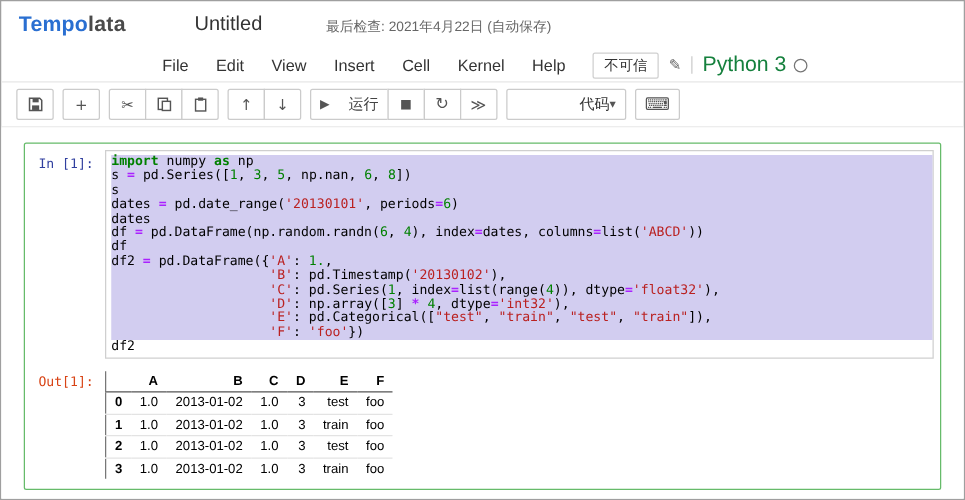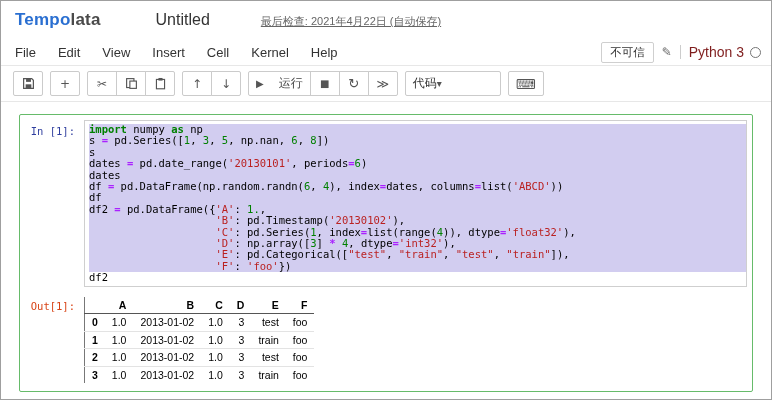--- a/index.html
+++ b/index.html
@@ -18,40 +18,40 @@
   .header {
     height: 38px;
     display: flex; align-items: center;
     padding-left: 14px;
     gap: 41px;
   }
   .logo { font-size: 17px; font-weight: bold; letter-spacing: 0.2px; cursor: pointer; }
   .logo-a { color: #2a6fd1; }
   .logo-b { color: #4a4a4a; }
   .nb-title { margin-left: 14px; font-size: 16px; color: #333; }
-  .checkpoint { margin-left: 10px; font-size: 11px; color: #666; padding-top: 3px; text-decoration: underline; }
+  .checkpoint { margin-left: 10px; font-size: 11px; color: #666; padding-top: 3px; }
 
   
   .menubar {
     height: 27px;
-    display: flex; align-items: center; justify-content: space-between;
+    display: flex; align-items: center; justify-content: center;
     border-bottom: 1px solid #e7e7e7;
     padding: 0 10px 0 14px;
   }
   .menus { display: flex; }
   .menu-item { font-size: 13px; color: #333; margin-right: 22px; cursor: pointer; }
   .menu-right { display: flex; align-items: center; }
   .trust-badge {
     font-size: 11.5px; color: #333;
     border: 1px solid #cfcfcf; border-radius: 2px;
     padding: 2px 8px; background: #fff; cursor: default;
   }
   .edit-ind { font-size: 12px; color: #666; margin-left: 8px; }
   .vsep { width: 1px; height: 14px; background: #ccc; margin: 0 8px; display:inline-block; }
-  .kernel-name { font-size: 14px; color: #7f1d1d; }
+  .kernel-name { font-size: 17px; color: #15803d; }
   .kernel-dot {
     width: 11px; height: 11px; border: 1px solid #757575; border-radius: 50%;
     display: inline-block; margin-left: 6px; background: #fff;
   }
 
   
   .toolbar {
     height: 36px;
     display: flex; align-items: center;
     padding-left: 12px;
@@ -69,21 +69,21 @@
   }
   .tgroup .tbtn + .tbtn { margin-left: -1px; }
   .tgroup .tbtn:first-child { border-radius: 2px 0 0 2px; }
   .tgroup .tbtn:last-child { border-radius: 0 2px 2px 0; }
   .tgroup .tbtn:only-child { border-radius: 2px; }
   .run-label { margin-left: 15px; font-size: 12px; color: #444; }
   .tselect {
     height: 25px; width: 96px;
     border: 1px solid #cbcbcb; border-radius: 2px;
     background: #fff; color: #333; font-size: 12px;
-    display: inline-flex; align-items: center; justify-content: flex-start;
+    display: inline-flex; align-items: center; justify-content: flex-end;
     padding: 0 7px; margin-right: 7px; cursor: pointer;
   }
   .tselect .caret { color: #555; font-size: 10px; }
   .icon-glyph { font-family: "DejaVu Sans", sans-serif; }
 
   
   .notebook { padding: 12px 18px 0 18px; height: 297px; background: #fff; }
   .cell {
     border: 1px solid #66bb6a; border-radius: 2px;
     padding: 5px 5px 8px 0;

